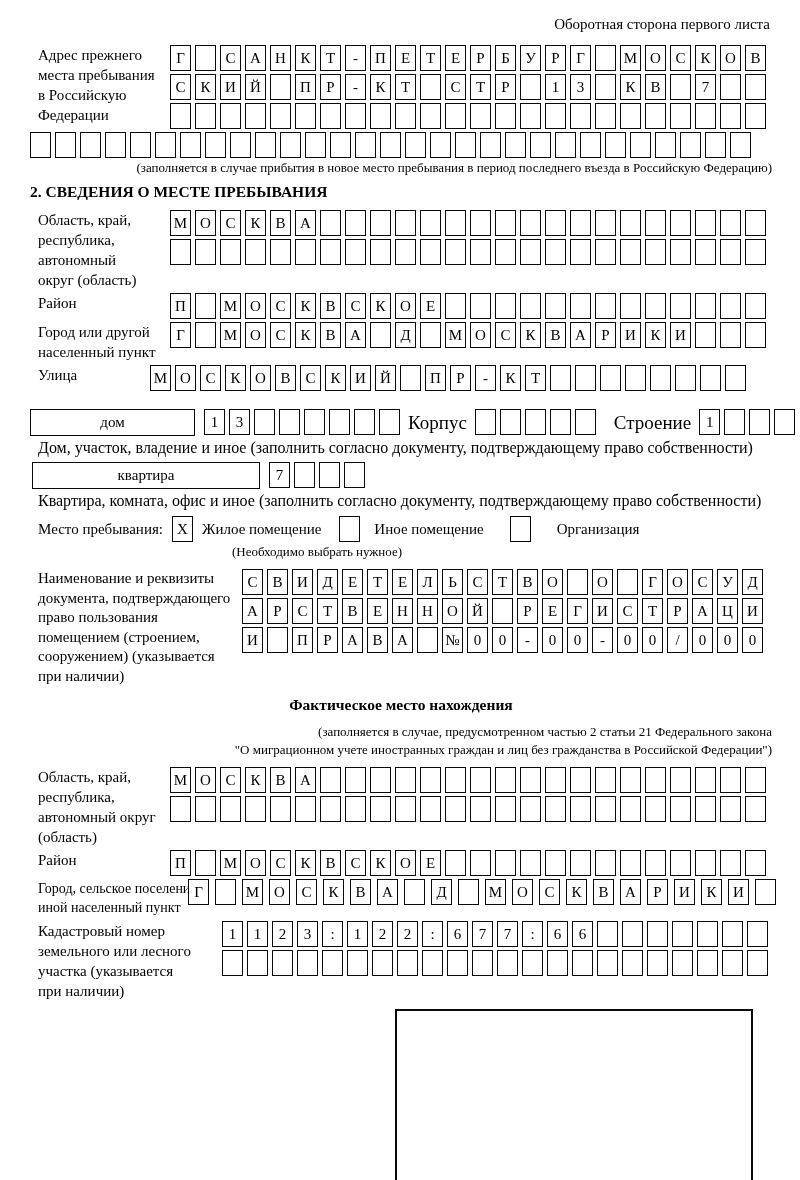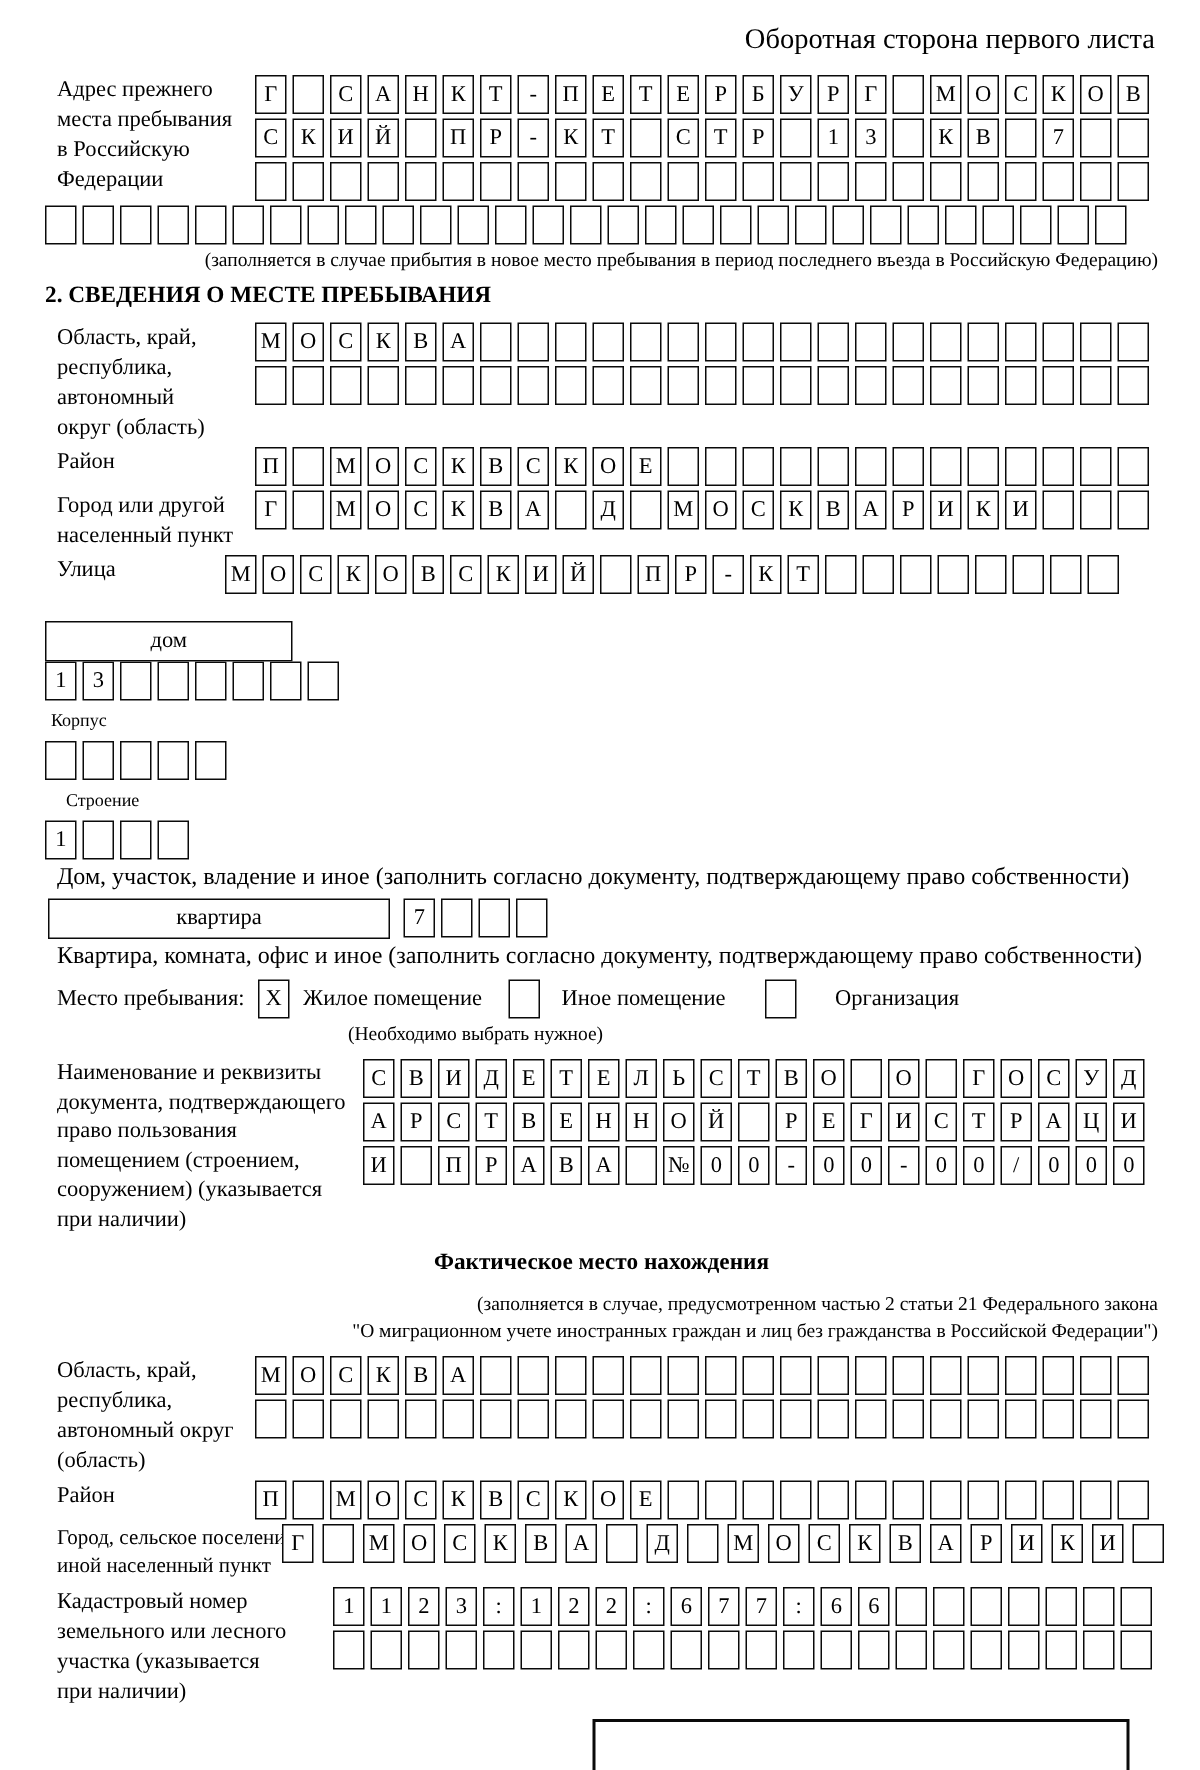--- a/index.html
+++ b/index.html
@@ -1,37 +1,37 @@
 <!DOCTYPE html>
 <html><head>
 <meta charset="utf-8">
 <style>
   html,body{margin:0;padding:0;background:#fff;}
   body{width:800px;height:1180px;color:#000;font-family:"Liberation Serif","DejaVu Serif",serif;font-size:15px;overflow:hidden;}
   .page{box-sizing:border-box;width:800px;padding:0 28px 0 30px;}
-  .top-title{text-align:right;padding:16px 2px 12px 0;font-size:19px;}
+  .top-title{text-align:right;padding:16px 2px 12px 0;font-size:15px;}
   .frow{display:flex;align-items:flex-start;margin-bottom:3px;}
   .lbl{flex:none;font-size:15px;line-height:20px;}
   .lbl .ln{white-space:nowrap;}
   .w140{width:140px;padding-left:8px;box-sizing:border-box;}
   .w120{width:120px;padding-left:8px;box-sizing:border-box;}
   .w158{width:158px;padding-left:8px;box-sizing:border-box;font-size:14px;line-height:19px;}
   .w192{width:192px;padding-left:8px;box-sizing:border-box;line-height:20px;}
   .w212{width:212px;padding-left:8px;box-sizing:border-box;line-height:19.5px;}
   .grid-rows{display:flex;flex-direction:column;gap:3px;}
   .cells{display:flex;flex:none;}
   .cell{box-sizing:border-box;flex:none;width:21px;height:26px;border:1.6px solid #0a0a0a;margin-right:4px;display:inline-flex;align-items:center;justify-content:center;font-size:15px;background:#fff;}
   .cells.gap6 .cell{margin-right:6px;}
   .fullrow{margin:3px 0 2px 0;}
   .note-c{text-align:right;font-size:13px;margin:1px 0 3px 0;}
   .sec-h{text-align:left;font-weight:bold;font-size:15.5px;margin:7px 0 9px 0;}
   .wide-box{box-sizing:border-box;height:27px;border:1.6px solid #0a0a0a;display:flex;align-items:center;justify-content:center;flex:none;font-size:15px;}
   .dom-box{width:165px;margin-right:9px;}
   .kv-box{width:228px;margin:0 0 0 2px;margin-right:9px;}
-  .inline-lbl{flex:none;line-height:27px;font-size:12px;}
+  .inline-lbl{flex:none;line-height:27px;font-size:19px;}
   .caption{font-size:16px;padding-left:8px;margin:2px 0 5px 0;}
   .mesto-row{align-items:center;margin-top:6px;margin-bottom:2px;}
   .mesto-row .cells{margin:0;}
   .mesto-lbl{padding-left:8px;margin-right:9px;}
   .opt-lbl{margin-right:18px;}
   .opt-lbl2{margin-right:26px;}
   .choose-note{font-size:13px;margin:1px 0 9px 202px;}
   .doc-block{margin-top:4px;margin-bottom:7px;}
   .fact-h{text-align:center;font-weight:bold;font-size:15.5px;margin:10px 0 9px 0;}
   .fact-note{text-align:right;font-size:13px;line-height:18px;margin-bottom:8px;}
@@ -317,21 +317,21 @@
         <span class="cell"></span>
         <span class="cell"></span>
         <span class="cell"></span>
         <span class="cell"></span>
         <span class="cell"></span>
         <span class="cell"></span>
         <span class="cell"></span>
       </div>
   </div>
 
-  <div class="frow" style="margin-top:18px;flex-direction:column;">
+  <div class="frow" style="margin-top:18px;">
     <div class="wide-box dom-box">дом</div>
     <div class="cells">
         <span class="cell">1</span>
         <span class="cell">3</span>
         <span class="cell"></span>
         <span class="cell"></span>
         <span class="cell"></span>
         <span class="cell"></span>
         <span class="cell"></span>
         <span class="cell"></span>

